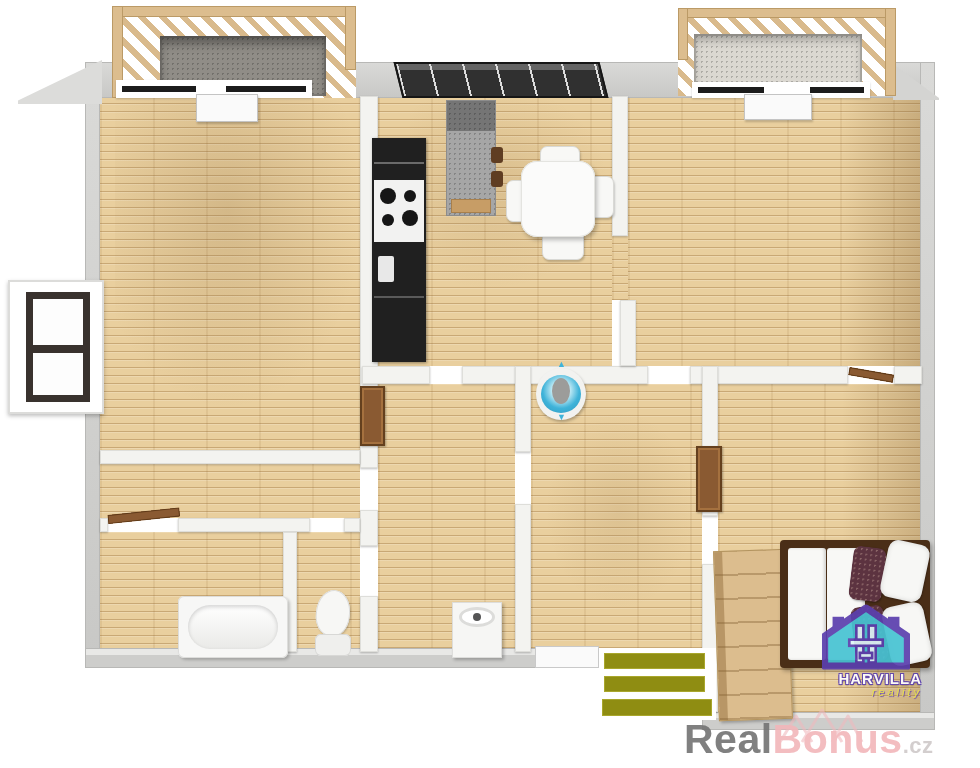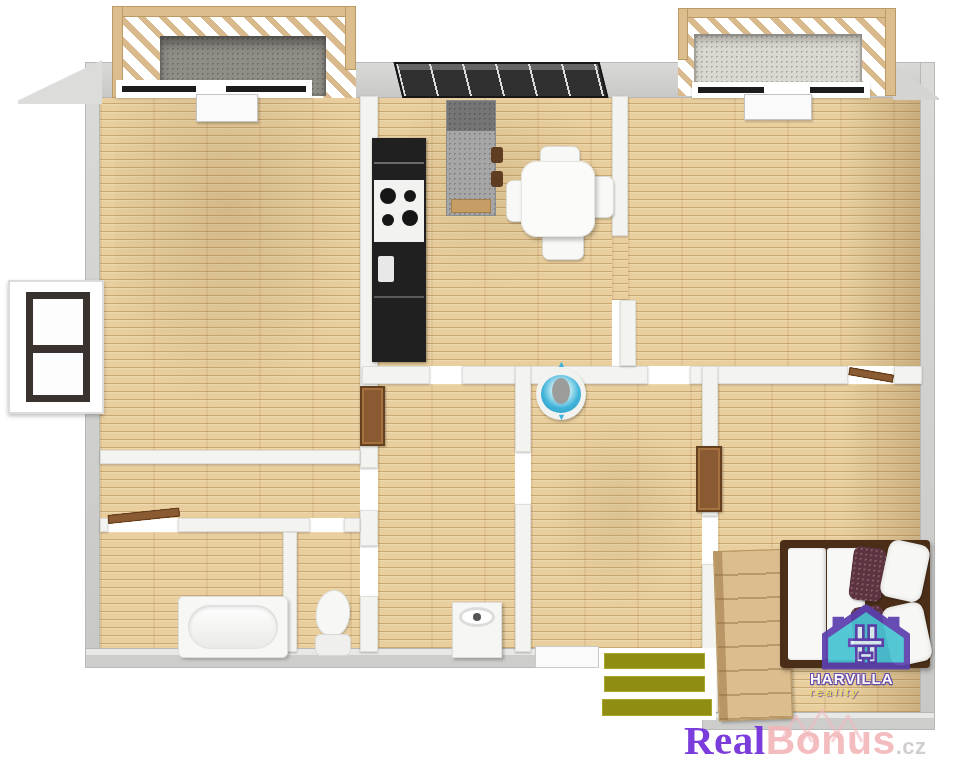--- a/index.html
+++ b/index.html
@@ -172,38 +172,38 @@
   <div class="pdark" style="left:853px;top:606px;width:33px;height:56px;transform:rotate(-7deg);"></div>
   <div class="pwhite" style="left:884px;top:542px;width:42px;height:58px;transform:rotate(12deg);"></div>
   <div class="pwhite" style="left:886px;top:604px;width:42px;height:60px;transform:rotate(-12deg);"></div>
 
   <div class="a" style="left:596px;top:648px;width:120px;height:72px;background:#ffffff;"></div>
   <div class="a" style="left:535px;top:646px;width:62px;height:20px;background:#fafafa;border:1px solid #c9c9c9;"></div>
   <div class="rug" style="left:604px;top:653px;width:101px;height:16px;"></div>
   <div class="rug" style="left:604px;top:676px;width:101px;height:16px;"></div>
   <div class="rug" style="left:602px;top:699px;width:110px;height:17px;"></div>
 
-  <div class="a" style="left:810px;top:604px;width:112px;height:116px;opacity:0.92;text-align:left;">
+  <div class="a" style="left:810px;top:604px;width:112px;height:116px;opacity:0.92;text-align:right;">
     <svg width="88" height="66" viewBox="0 0 100 74" style="display:block;margin:0 auto;">
       <rect x="12" y="14" width="13" height="20" fill="#5b3fae"></rect>
       <rect x="75" y="14" width="13" height="20" fill="#5b3fae"></rect>
       <path d="M50 4 L97 36 L97 70 L3 70 L3 36 Z" fill="#47c3d3" stroke="#5b3fae" stroke-width="8" stroke-linejoin="round"></path>
       <g fill="#dff6f8" stroke="#5b3fae" stroke-width="3">
         <rect x="39" y="24" width="8" height="42"></rect>
         <rect x="53" y="24" width="8" height="42"></rect>
         <rect x="31" y="40" width="38" height="7"></rect>
         <rect x="43" y="55" width="14" height="6"></rect>
       </g>
     </svg>
     <div style="font-weight:bold;font-size:15px;letter-spacing:1px;color:#ffffff;text-shadow:-1px -1px 0 #5b3fae,1px -1px 0 #5b3fae,-1px 1px 0 #5b3fae,1px 1px 0 #5b3fae,0 2px 2px rgba(0,0,0,0.3);">HARVILLA</div>
     <div style="font-size:11px;font-style:italic;letter-spacing:3px;color:#e9e24a;text-shadow:1px 1px 1px #5b3fae;margin-top:-1px;">reality</div>
   </div>
 
   <div class="a" style="left:640px;top:704px;width:335px;height:62px;opacity:0.9;">
     <svg class="a" style="left:136px;top:0;" width="92" height="42" viewBox="0 0 92 42">
       <path d="M4 38 L20 12 L36 38 M26 38 L46 6 L66 38 M56 38 L72 12 L86 38" fill="none" stroke="#f0b9bd" stroke-width="3" stroke-linejoin="round" opacity="0.65"></path>
     </svg>
     <div class="a" style="left:44px;top:12px;font-weight:bold;font-size:41px;white-space:nowrap;letter-spacing:0.5px;">
-      <span style="color:#6d28d9;font-family:Liberation Serif, serif;">Real</span><span style="color:#f2b6ba;">Bonus</span><span style="color:#cfc9c9;font-size:22px;">.cz</span>
+      <span style="color:#737373;">Real</span><span style="color:#f2b6ba;">Bonus</span><span style="color:#cfc9c9;font-size:22px;">.cz</span>
     </div>
   </div>
 
 </div>
 
 </body></html>

